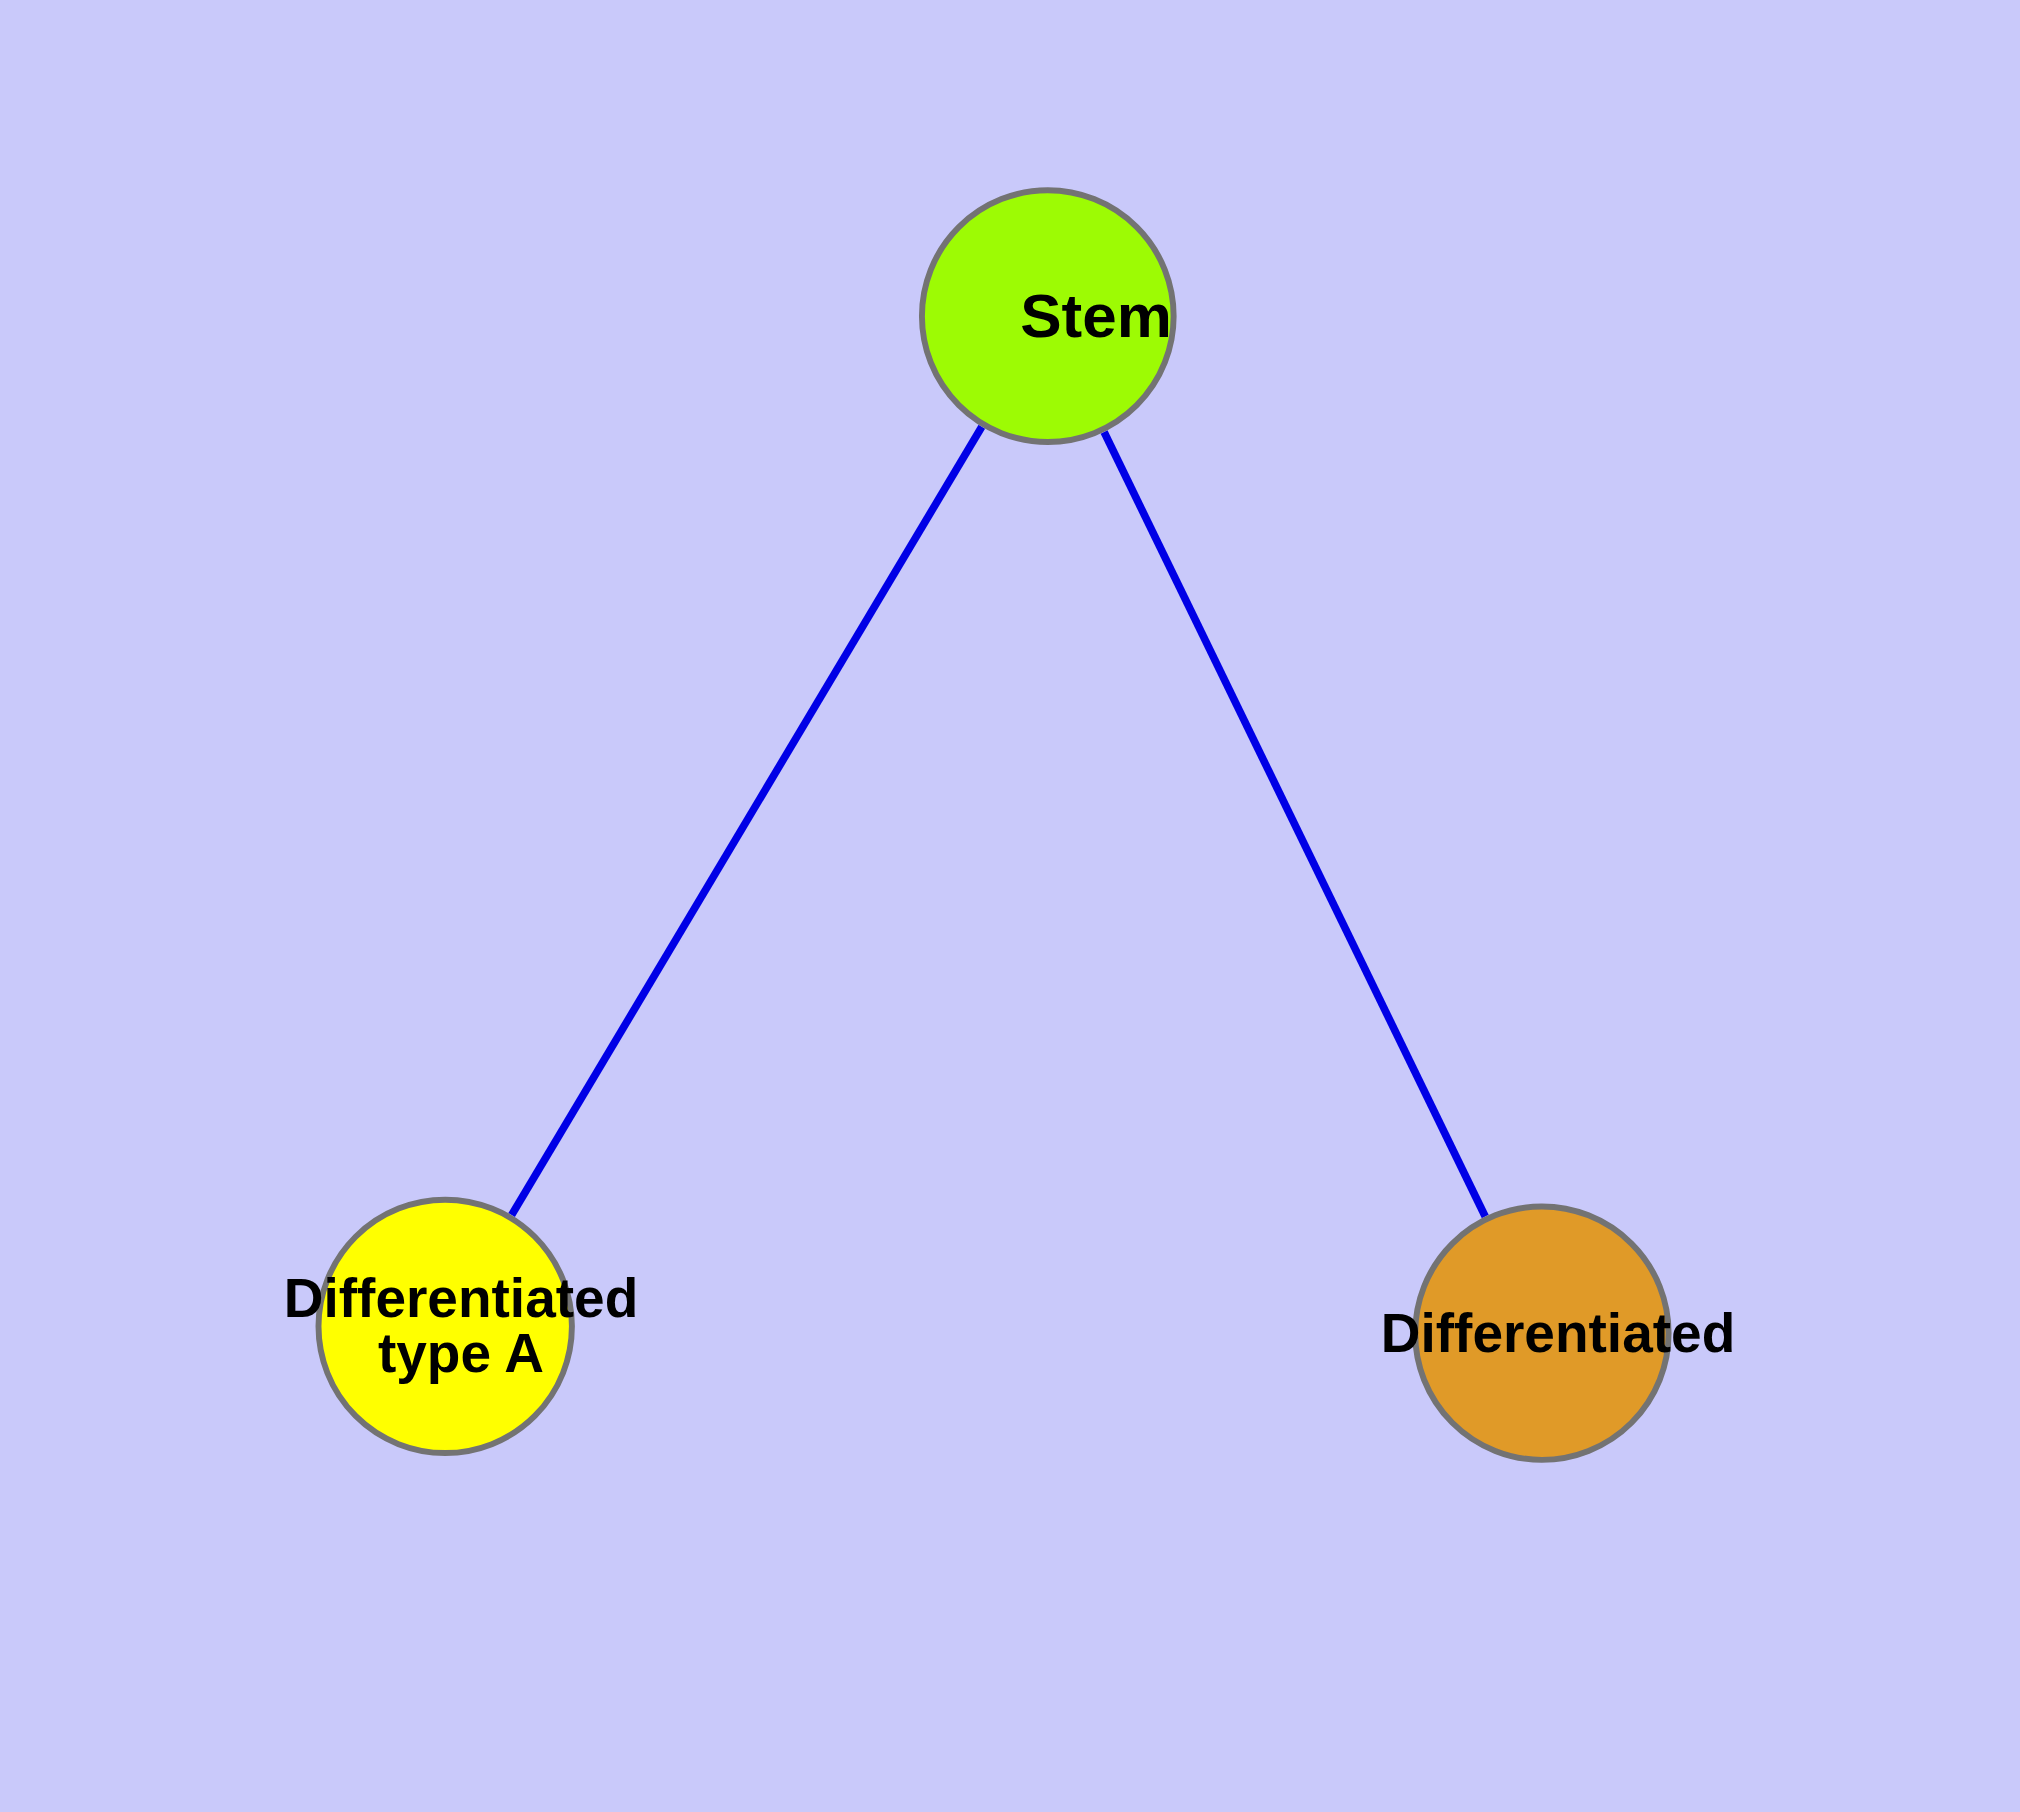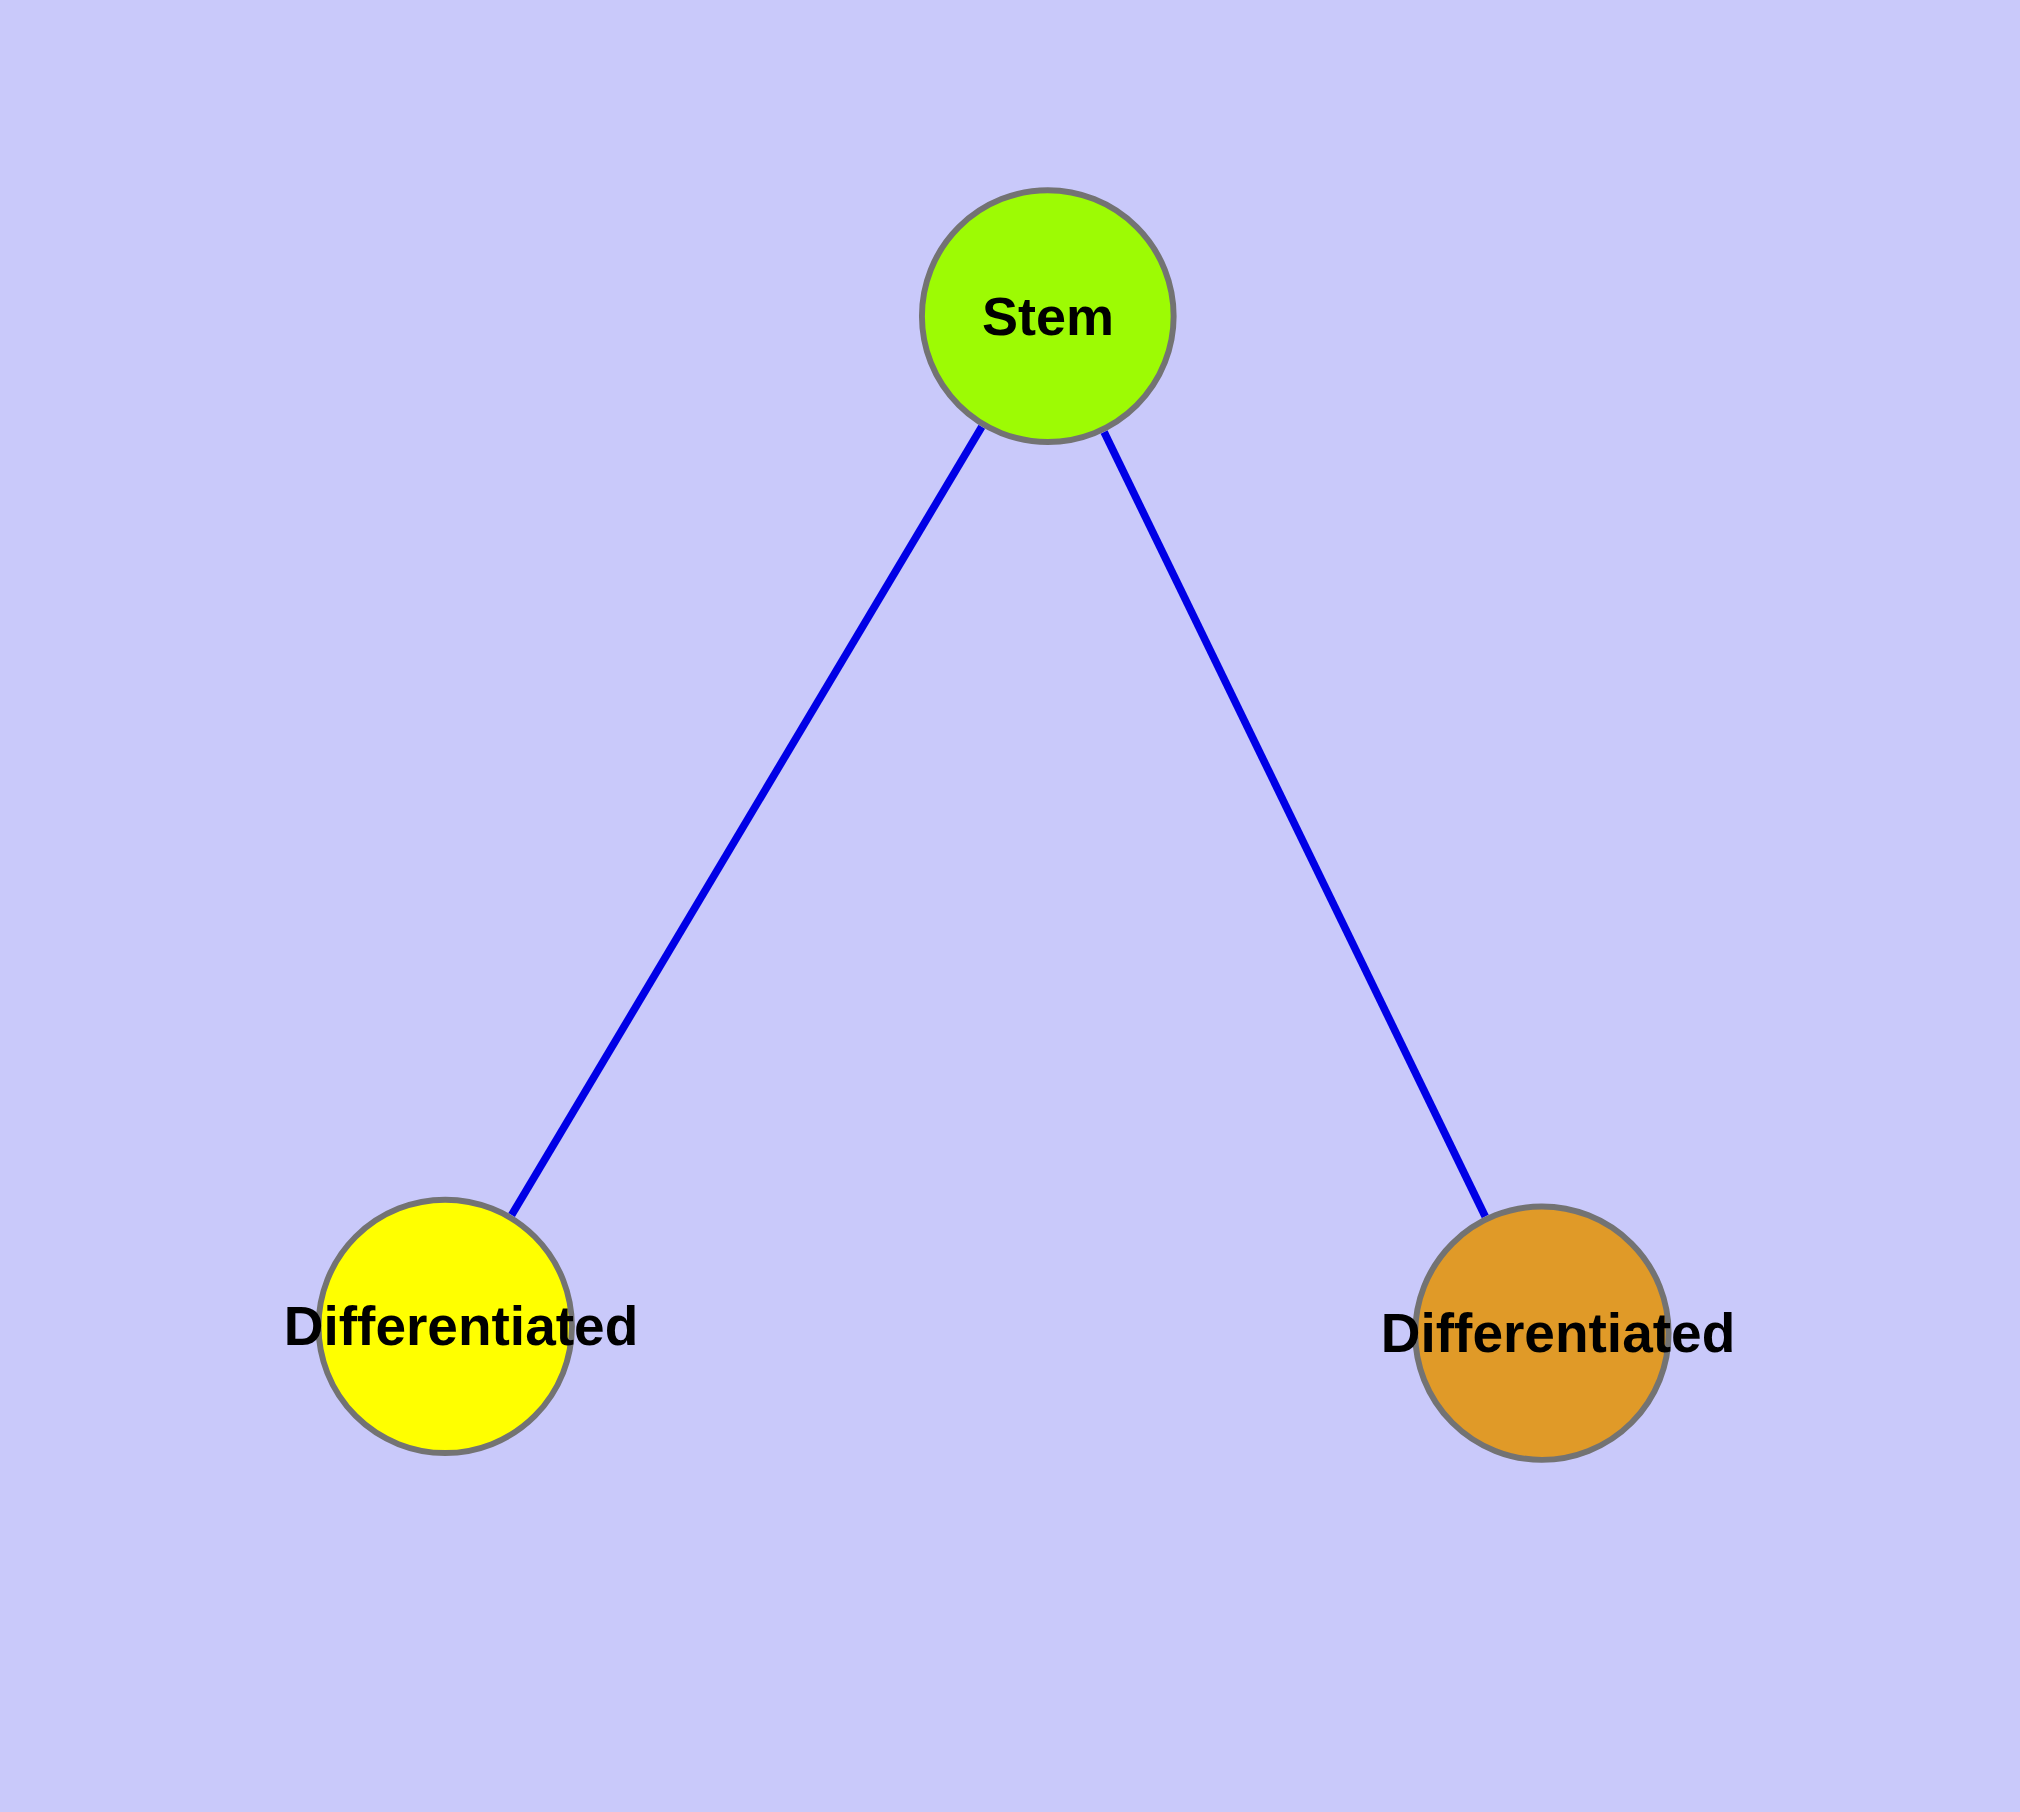--- a/index.html
+++ b/index.html
@@ -36,21 +36,22 @@
     line-height: 1.0;
     white-space: pre;
     pointer-events: none;
     transform: translate(-50%, -50%);
   }
   .node-label.big {
     font-size: 55px;
     margin-left: 16px;
   }
   .node-label.single {
-    font-size: 54px;
+    font-size: 62px;
+    margin-left: 48px;
   }
 </style>
 </head>
 <body style="background: rgb(255, 255, 255);">
 
 <div id="canvas" style="width: 2021px; height: 1812px;">
   <div class="bg-plane" style="background: rgb(201, 201, 250);"></div>
   <svg class="graph" viewBox="0 0 2384 2138">
     <g>
       <rect id="plotbg" x="0" y="0" width="2384" height="2138" fill="#c9c9fa"></rect>
@@ -60,17 +61,17 @@
         <line x1="1302.42257122519" y1="509.71884300210627" x2="1752.1404381746443" y2="1435.3816909255115" stroke="#0000e6" stroke-width="9" stroke-linecap="butt"></line>
       </g>
     <g id="node-layer">
         <circle cx="1236" cy="373" r="148.5" fill="#9dfb04" stroke="#737373" stroke-width="7"></circle>
         <circle cx="525" cy="1565" r="149.5" fill="#ffff00" stroke="#737373" stroke-width="7"></circle>
         <circle cx="1819" cy="1573" r="149.5" fill="#e09a28" stroke="#737373" stroke-width="7"></circle>
       </g>
   </svg>
   <div id="label-layer">
       <div class="node-label single" style="left: 1048px; top: 316px;"><div>Stem</div></div>
-      <div class="node-label big" style="left: 445px; top: 1326px;"><div>Differentiated</div></div>
+      <div class="node-label big" style="left: 445px; top: 1326px;"><div>Differentiated</div><div>type A</div></div>
       <div class="node-label big" style="left: 1542px; top: 1333px;"><div>Differentiated</div></div>
     </div>
 </div>
 
 
 </body></html>

